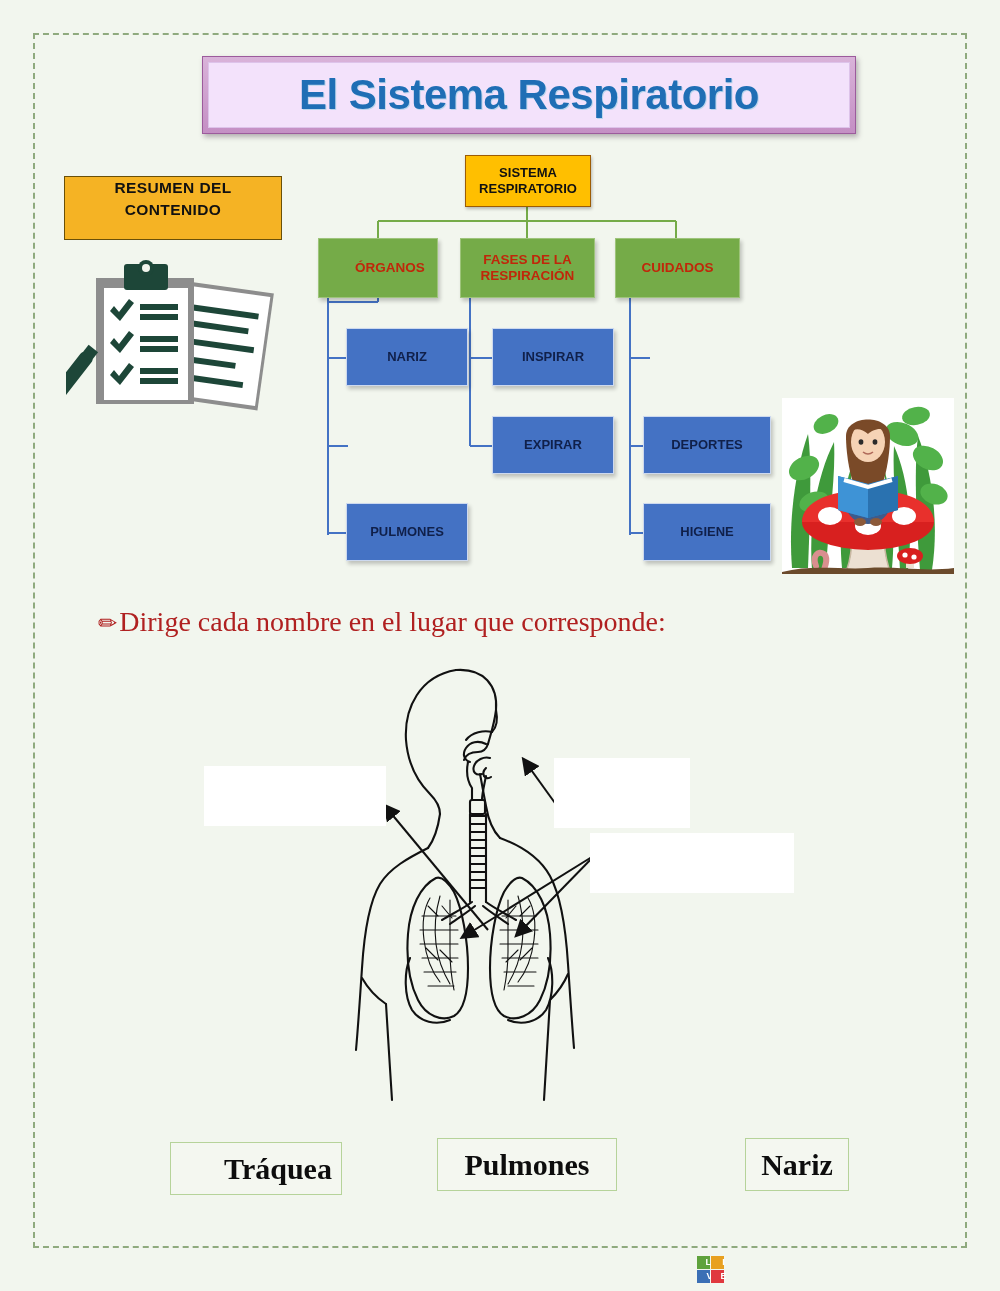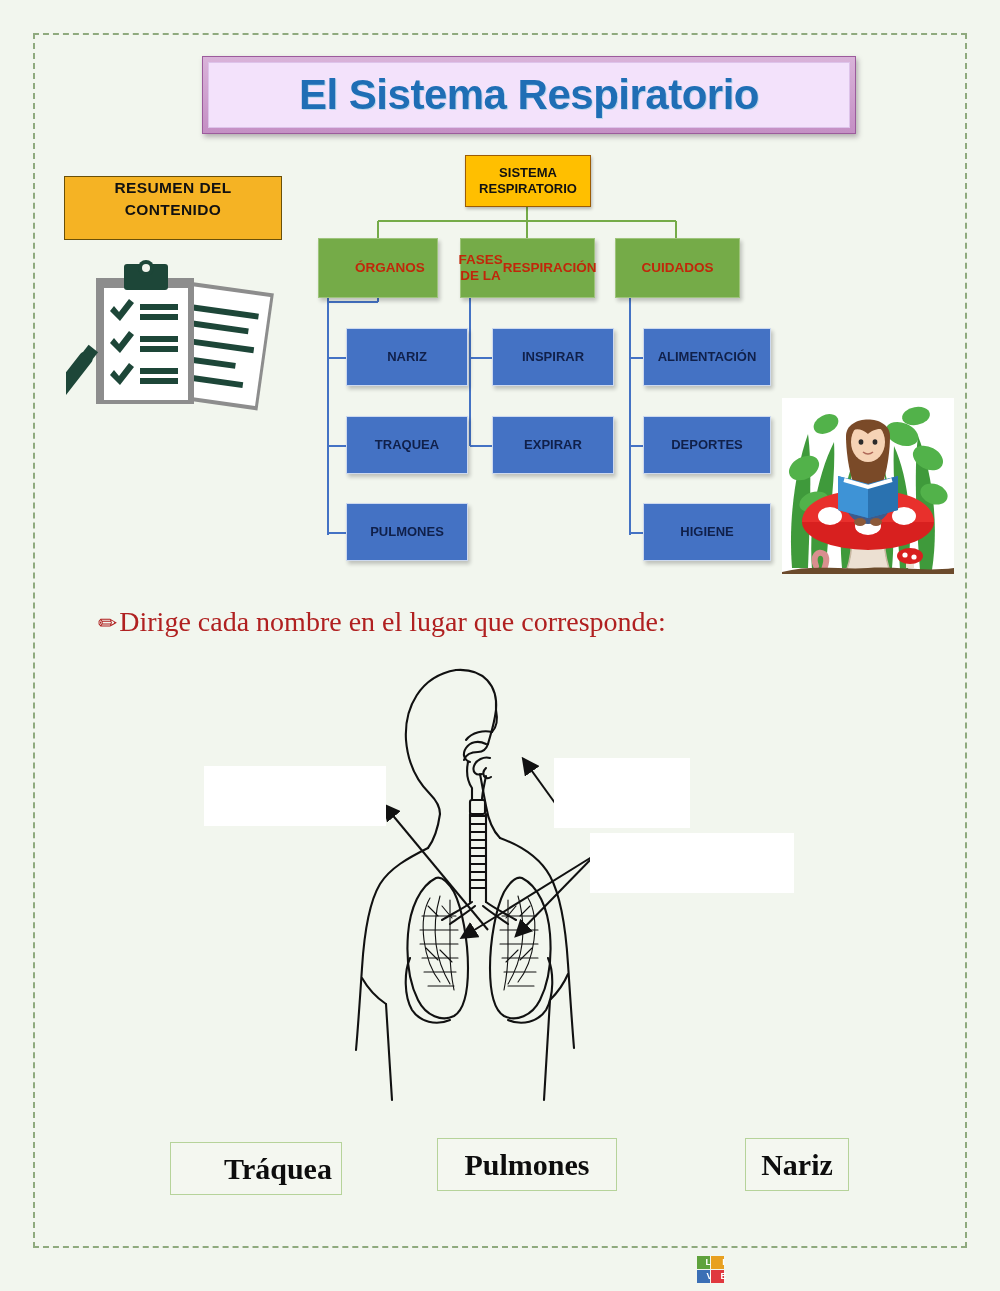--- a/index.html
+++ b/index.html
@@ -419,49 +419,43 @@
 
   <div class="node node-root" style="left:165px; top:5px; width:126px; height:52px; flex-direction:column;">
     <span>SISTEMA</span>
     <span>RESPIRATORIO</span>
   </div>
 
   <div class="node node-cat" style="left:18px; top:88px; width:120px; height:60px; flex-direction:column;padding-left:24px;">
     <span>ÓRGANOS</span>
   </div>
 
-  <div class="node node-cat" style="left:160px; top:88px; width:135px; height:60px; ">
+  <div class="node node-cat" style="left:160px; top:88px; width:135px; height:60px; flex-direction:column;">
     <span>FASES DE LA</span>
     <span>RESPIRACIÓN</span>
   </div>
 
   <div class="node node-cat" style="left:315px; top:88px; width:125px; height:60px; flex-direction:column;">
     <span>CUIDADOS</span>
   </div>
 
   <div class="node node-leaf" style="left:46px; top:178px; width:122px; height:58px;">
     <span>NARIZ</span>
   </div>
-  <div class="node node-leaf" style="left:46px; top:266px; width:122px; height:58px;">
-    <span>TRAQUEA</span>
-  </div>
   <div class="node node-leaf" style="left:46px; top:353px; width:122px; height:58px;">
     <span>PULMONES</span>
   </div>
 
   <div class="node node-leaf" style="left:192px; top:266px; width:122px; height:58px;">
     <span>EXPIRAR</span>
   </div>
   <div class="node node-leaf" style="left:192px; top:178px; width:122px; height:58px;">
     <span>INSPIRAR</span>
   </div>
 
-  <div class="node node-leaf" style="left:343px; top:178px; width:128px; height:58px;">
-    <span>ALIMENTACIÓN</span>
-  </div>
   <div class="node node-leaf" style="left:343px; top:266px; width:128px; height:58px;">
     <span>DEPORTES</span>
   </div>
   <div class="node node-leaf" style="left:343px; top:353px; width:128px; height:58px;">
     <span>HIGIENE</span>
   </div>
 </div>
 
 <div class="instruction">
   <span class="pencil-icon">✏</span>

